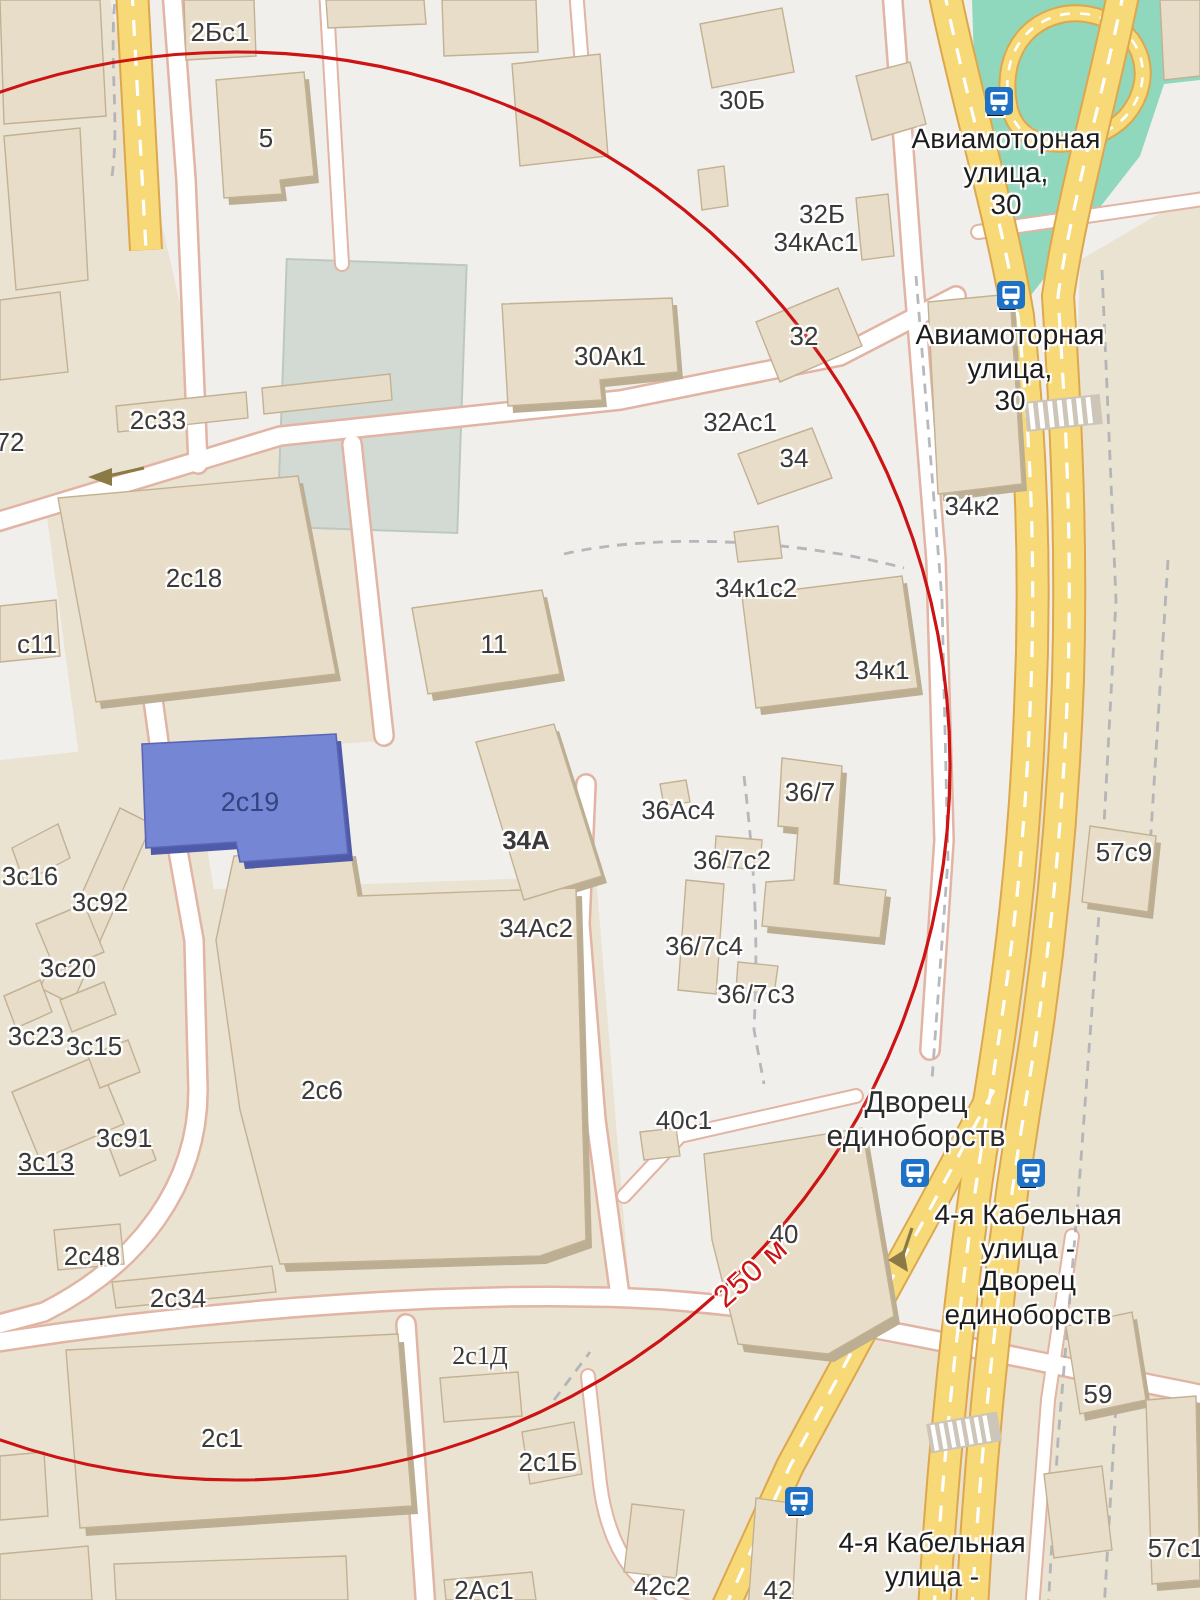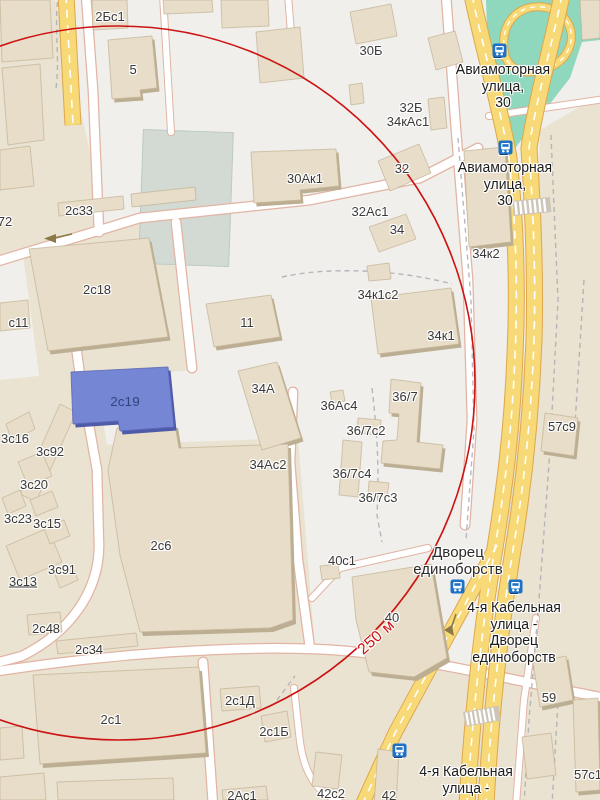--- a/index.html
+++ b/index.html
@@ -236,21 +236,21 @@
       <div class="lbl" style="left: 5px; top: 221px;">72</div>
       <div class="lbl" style="left: 370px; top: 211px;">32Ас1</div>
       <div class="lbl" style="left: 397px; top: 229px;">34</div>
       <div class="lbl" style="left: 486px; top: 253px;">34к2</div>
       <div class="lbl" style="left: 378px; top: 266px; margin-top: 28px;">34к1с2</div>
       <div class="lbl" style="left: 97px; top: 289px;">2с18</div>
       <div class="lbl" style="left: 9px; top: 322px; padding-left: 19px;">с11</div>
       <div class="lbl" style="left: 247px; top: 322px;">11</div>
       <div class="lbl" style="left: 441px; top: 335px;">34к1</div>
       <div class="lbl hl" style="left: 125px; top: 401px;">2с19</div>
-      <div class="lbl" style="left: 263px; top: 388px;">34А</div>
+      <div class="lbl" style="left: 263px; top: 420px; font-weight: bold;">34А</div>
       <div class="lbl" style="left: 339px; top: 405px;">36Ас4</div>
       <div class="lbl" style="left: 405px; top: 396px;">36/7</div>
       <div class="lbl" style="left: 15px; top: 438px;">3с16</div>
       <div class="lbl" style="left: 366px; top: 430px;">36/7с2</div>
       <div class="lbl" style="left: 50px; top: 451px;">3с92</div>
       <div class="lbl" style="left: 268px; top: 464px;">34Ас2</div>
       <div class="lbl" style="left: 352px; top: 473px;">36/7с4</div>
       <div class="lbl" style="left: 34px; top: 484px;">3с20</div>
       <div class="lbl" style="left: 378px; top: 497px;">36/7с3</div>
       <div class="lbl" style="left: 18px; top: 518px;">3с23</div>
@@ -259,21 +259,21 @@
       <div class="lbl" style="left: 161px; top: 545px;">2с6</div>
       <div class="lbl" style="left: 342px; top: 560px;">40с1</div>
       <div class="lbl" style="left: 62px; top: 569px;">3с91</div>
       <div class="lbl" style="left: 23px; top: 581px; text-decoration: underline;">3с13</div>
       <div class="lbl" style="left: 392px; top: 617px;">40</div>
       <div class="lbl" style="left: 46px; top: 628px;">2с48</div>
       <div class="lbl radius" style="left: 376px; top: 637px; transform: translate(-50%, -50%) rotate(-42deg);">250 м</div>
       <div class="lbl" style="left: 89px; top: 649px;">2с34</div>
       <div class="lbl" style="left: 549px; top: 697px;">59</div>
       <div class="lbl" style="left: 111px; top: 719px;">2с1</div>
-      <div class="lbl" style="left: 240px; top: 700px;">2с1Д</div>
+      <div class="lbl" style="left: 240px; top: 678px; font-family: Liberation Serif, serif;">2с1Д</div>
       <div class="lbl" style="left: 274px; top: 731px;">2с1Б</div>
       <div class="lbl" style="left: 588px; top: 774px;">57с1</div>
       <div class="lbl" style="left: 331px; top: 793px;">42с2</div>
       <div class="lbl" style="left: 389px; top: 795px;">42</div>
       <div class="lbl" style="left: 242px; top: 795px;">2Ас1</div>
       <div class="mline stop-name" style="left: 503px; top: 61px;">
         <div>Авиамоторная</div>
         <div>улица,</div>
         <div>30</div>
       </div>

